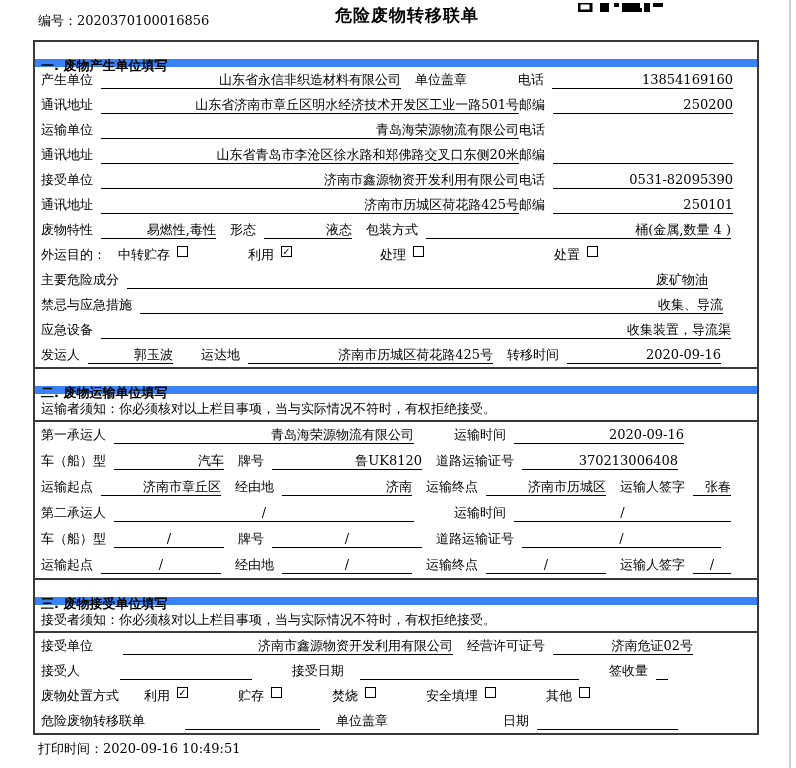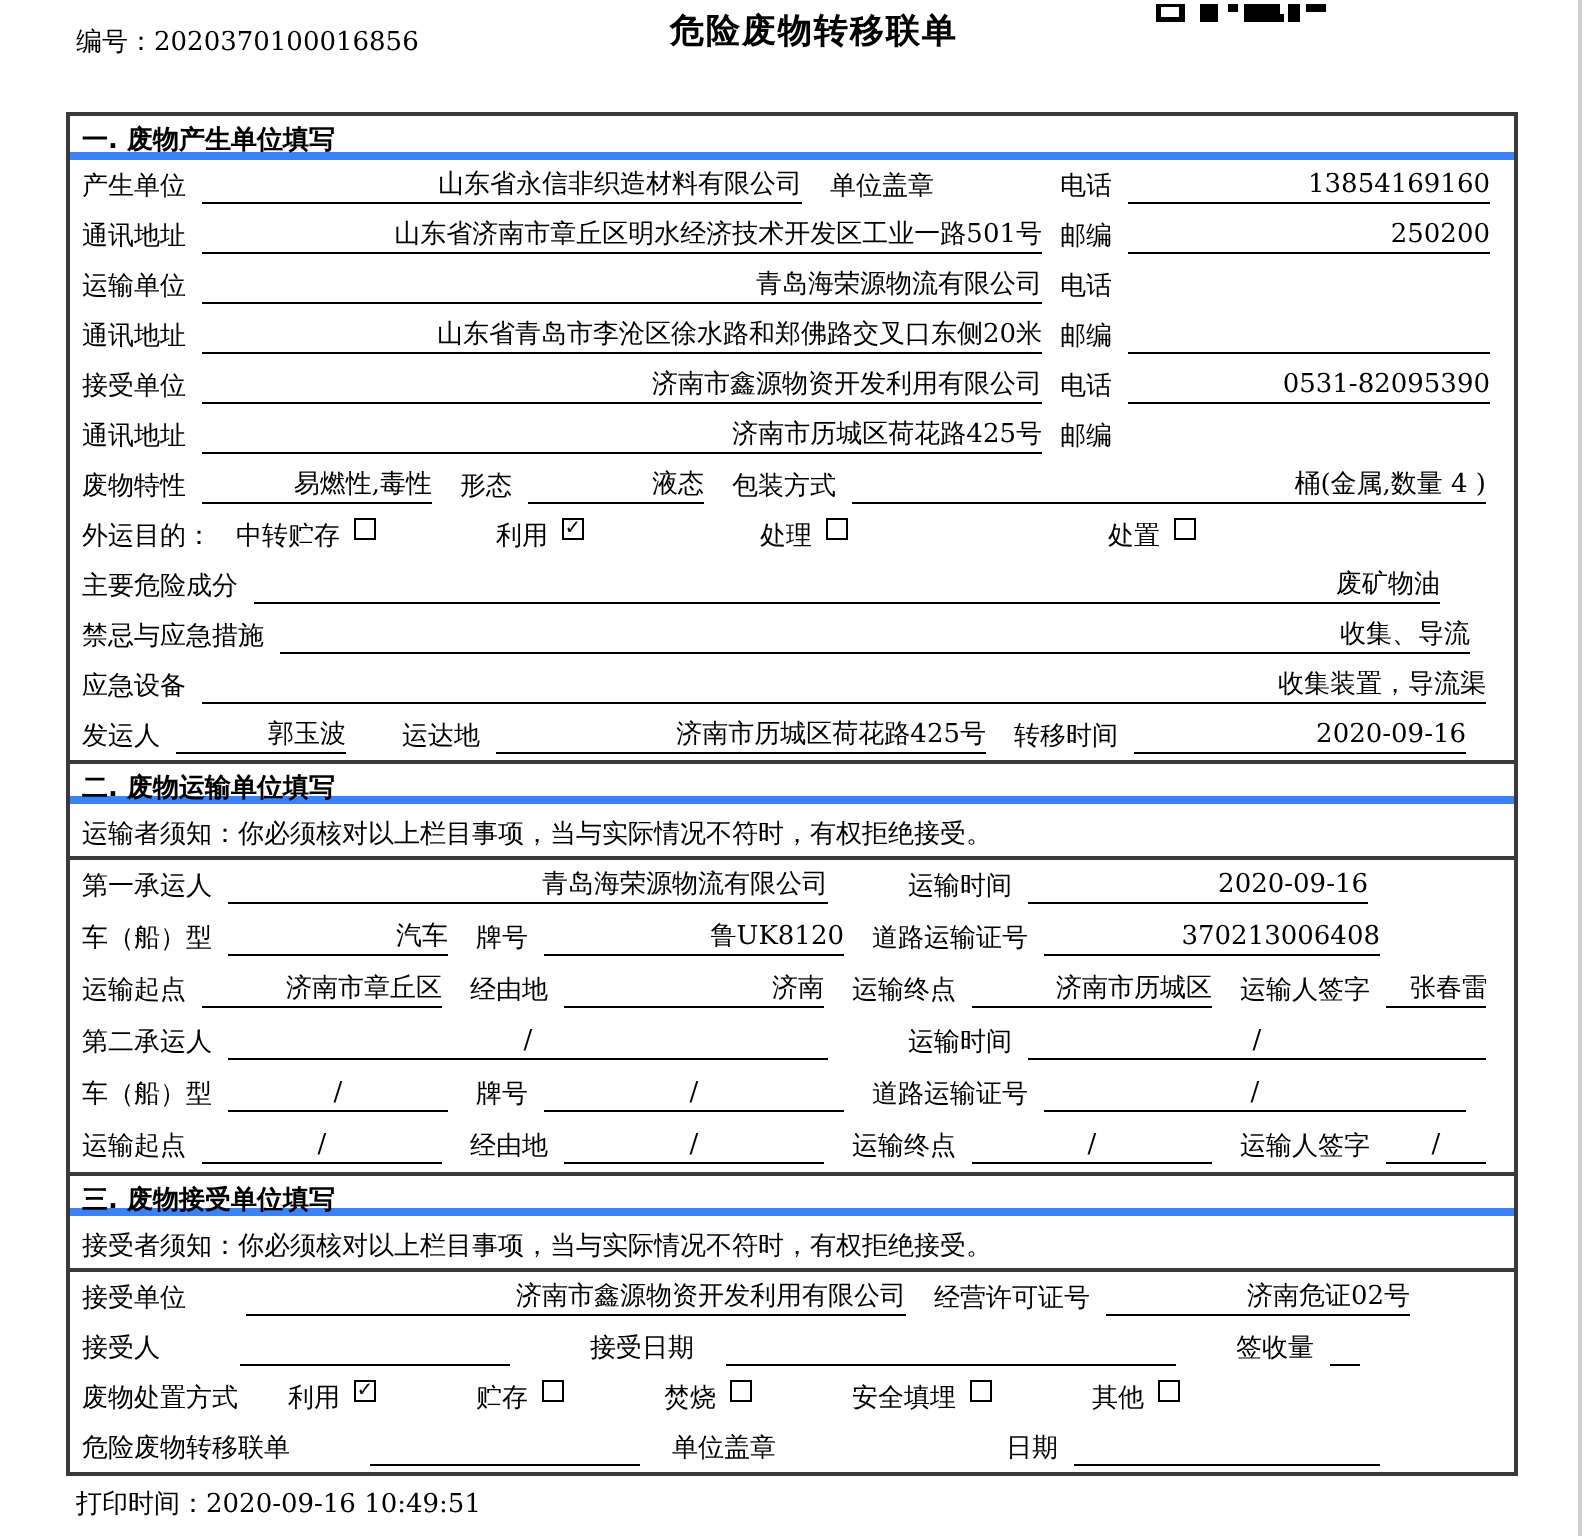--- a/index.html
+++ b/index.html
@@ -1,32 +1,32 @@
 <!DOCTYPE html>
 <html><head>
 <meta charset="utf-8">
 <style>
   * { box-sizing: border-box; margin: 0; padding: 0; }
   html,body { width:796px; height:768px; background:#fff; }
   body { font-family:"DejaVu Serif","Liberation Serif",serif; font-size:13px; color:#000; }
   .page { position:relative; width:796px; height:768px; background:#fff; overflow:hidden; }
   .viewport-edge { position:absolute; left:789px; top:0; height:768px; border-left:2px solid #cfcfcf; }
 
-  .doc-header { position:relative; height:56px; }
+  .doc-header { position:relative; height:40px; }
   .doc-no { position:absolute; left:38px; top:12px; white-space:nowrap; }
   .doc-title { position:absolute; left:335px; top:4px; font-family:"DejaVu Sans","Liberation Sans",sans-serif; font-weight:bold; font-size:17px; letter-spacing:1px; }
   .qr-frag { position:absolute; left:578px; top:0; }
 
   .form { margin-left:33px; width:726px; border:2px solid #3a3a3a; background:#fff; }
   .sec { font-family:"DejaVu Sans","Liberation Sans",sans-serif; font-weight:bold; font-size:13px;
-         padding:3px 6px 2px 6px; height:22px; border-bottom:4px solid #3b82f6; }
+         padding:15px 6px 2px 6px; height:22px; border-bottom:8px solid #3b82f6; }
   .sec.bt { border-top:2px solid #3a3a3a; }
   .notice { height:28px; padding:6px 6px 0 6px; border-bottom:2px solid #3a3a3a; white-space:nowrap; }
 
-  .row { display:flex; align-items:center; height:25px; padding:0 12px 0 6px; }
+  .row { display:flex; align-items:center; height:25px; padding:0 24px 0 6px; }
   .row26 { height:26px; }
   .lbl { white-space:nowrap; }
   .u { border-bottom:1px solid #000; height:18px; line-height:18px; white-space:nowrap;
        padding-left:12px; margin-left:8px; overflow:hidden;text-align:right; }
   .slash { padding-left:0; text-align:center; }
   .rgroup { margin-left:auto; width:215px; display:flex; align-items:center; }
   .rgroup .u { flex:1; margin-right:0; }
 
   .opt { display:flex; align-items:flex-start; white-space:nowrap; }
   .cb { display:inline-block; width:11px; height:11px; border:1px solid #000; margin-left:7px;
@@ -113,20 +113,21 @@
         <span class="lbl">电话</span>
         <span class="u">0531-82095390</span>
       </span>
     </div>
 
     <div class="row">
       <span class="lbl">通讯地址</span>
       <span class="u w420">济南市历城区荷花路425号</span>
       <span class="rgroup">
         <span class="lbl">邮编</span>
+        <span class="u">250101</span>
       </span>
     </div>
 
 
     <div class="row">
       <span class="lbl">废物特性</span>
       <span class="u w115">易燃性,毒性</span>
       <span class="lbl ml14">形态</span>
       <span class="u w88">液态</span>
       <span class="lbl ml14">包装方式</span>

